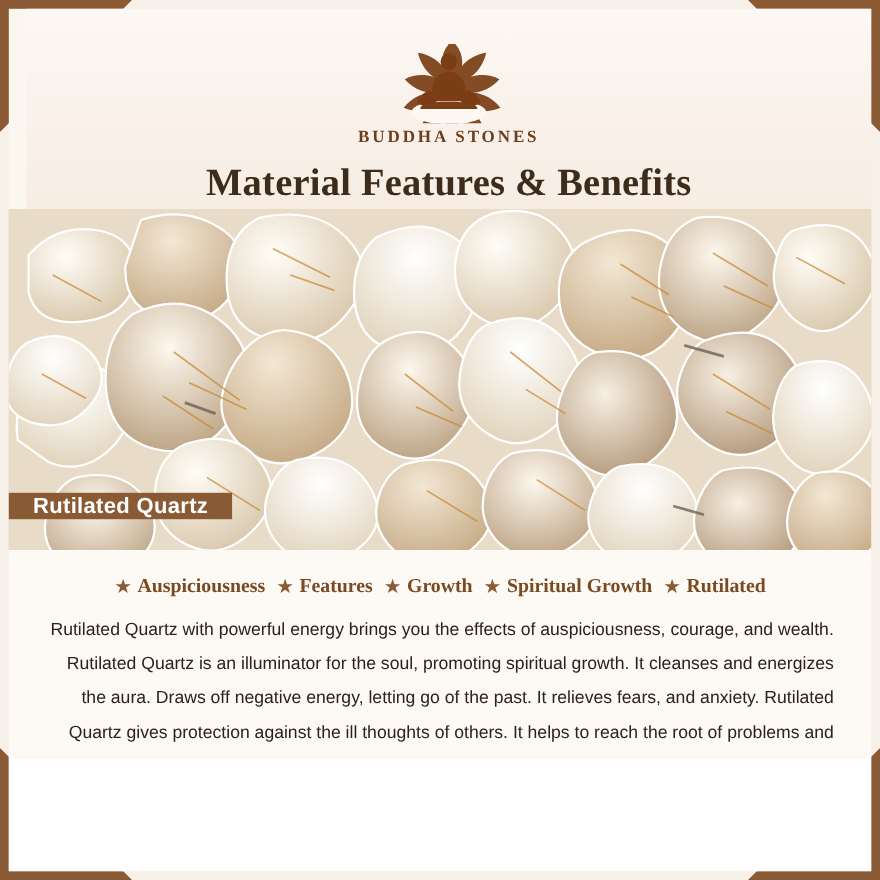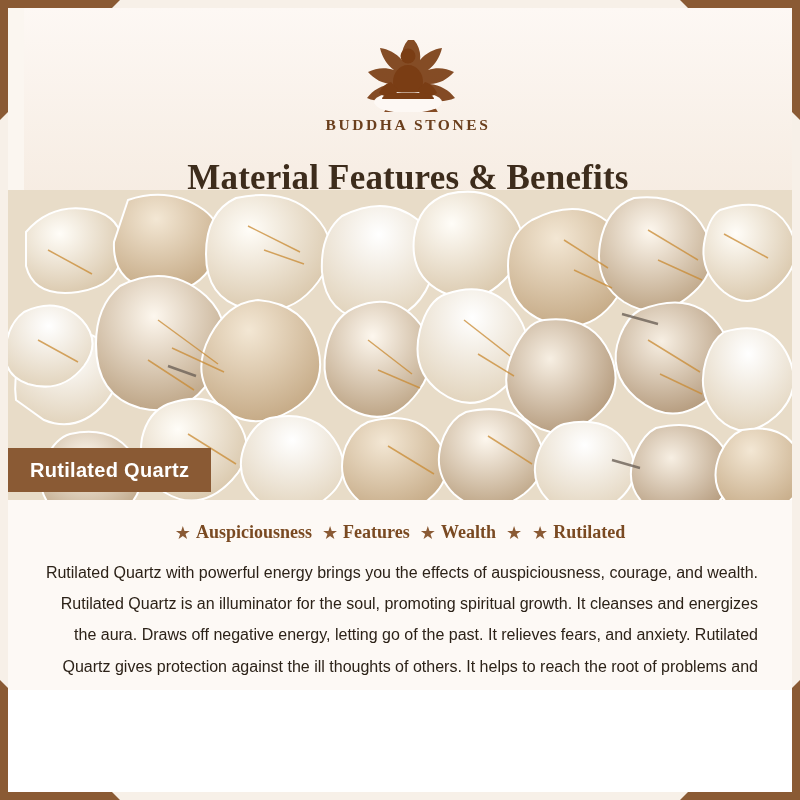--- a/index.html
+++ b/index.html
@@ -54,21 +54,21 @@
   .logo-mark { width: 150px; height: 88px; display: block; }
   .logo-text {
     margin-top: 4px;
     font-size: 15.5px;
     letter-spacing: 2.6px;
     color: #6b3f1d;
     font-weight: bold;
     font-family: "Liberation Serif", serif;
   }
   .title {
-    margin-top: 24px;
+    margin-top: 12px;
     font-family: "Liberation Serif", serif;
     font-weight: bold;
     font-size: 35px;
     color: #3d2c1c;
     letter-spacing: 0.2px;
   }
 
   
   .photo {
     position: absolute;
@@ -79,21 +79,21 @@
     overflow: hidden;
     background: #d9c6ad;
   }
   .photo svg { display: block; width: 100%; height: 100%; }
 
   
   .ribbon {
     position: absolute;
     left: 8px;
     top: 448px;
-    height: 44px;
+    height: 24px;
     background: #8a5a34;
     color: #ffffff;
     display: flex;
     align-items: center;
     padding: 0 22px 0 22px;
     z-index: 5;
     font-size: 20px;
     font-weight: bold;
     font-family: "Liberation Sans", sans-serif;
     letter-spacing: 0.3px;
@@ -278,24 +278,25 @@
       <div class="benefit">
         <span class="star">★</span>
         <span class="benefit-label">Auspiciousness</span>
       </div>
       <div class="benefit">
         <span class="star">★</span>
         <span class="benefit-label">Features</span>
       </div>
       <div class="benefit">
         <span class="star">★</span>
-        <span class="benefit-label">Wealth</span>
-      </div>
-      <div class="benefit">
-        <span class="star">★</span>
+        <span class="benefit-label">Growth</span>
+      </div>
+      <div class="benefit">
+        <span class="star">★</span>
+        <span class="benefit-label">Spiritual Growth</span>
       </div>
       <div class="benefit">
         <span class="star">★</span>
         <span class="benefit-label">Rutilated</span>
       </div>
     </div>
     <div class="body-text">Rutilated Quartz with powerful energy brings you the effects of auspiciousness, courage, and wealth. Rutilated Quartz is an illuminator for the soul, promoting spiritual growth. It cleanses and energizes the aura. Draws off negative energy, letting go of the past. It relieves fears, and anxiety. Rutilated Quartz gives protection against the ill thoughts of others.  It helps to reach the root of problems and facilitates transitions and a change of direction.</div>
   </div>
 
   <div class="bottom-strip"></div>

